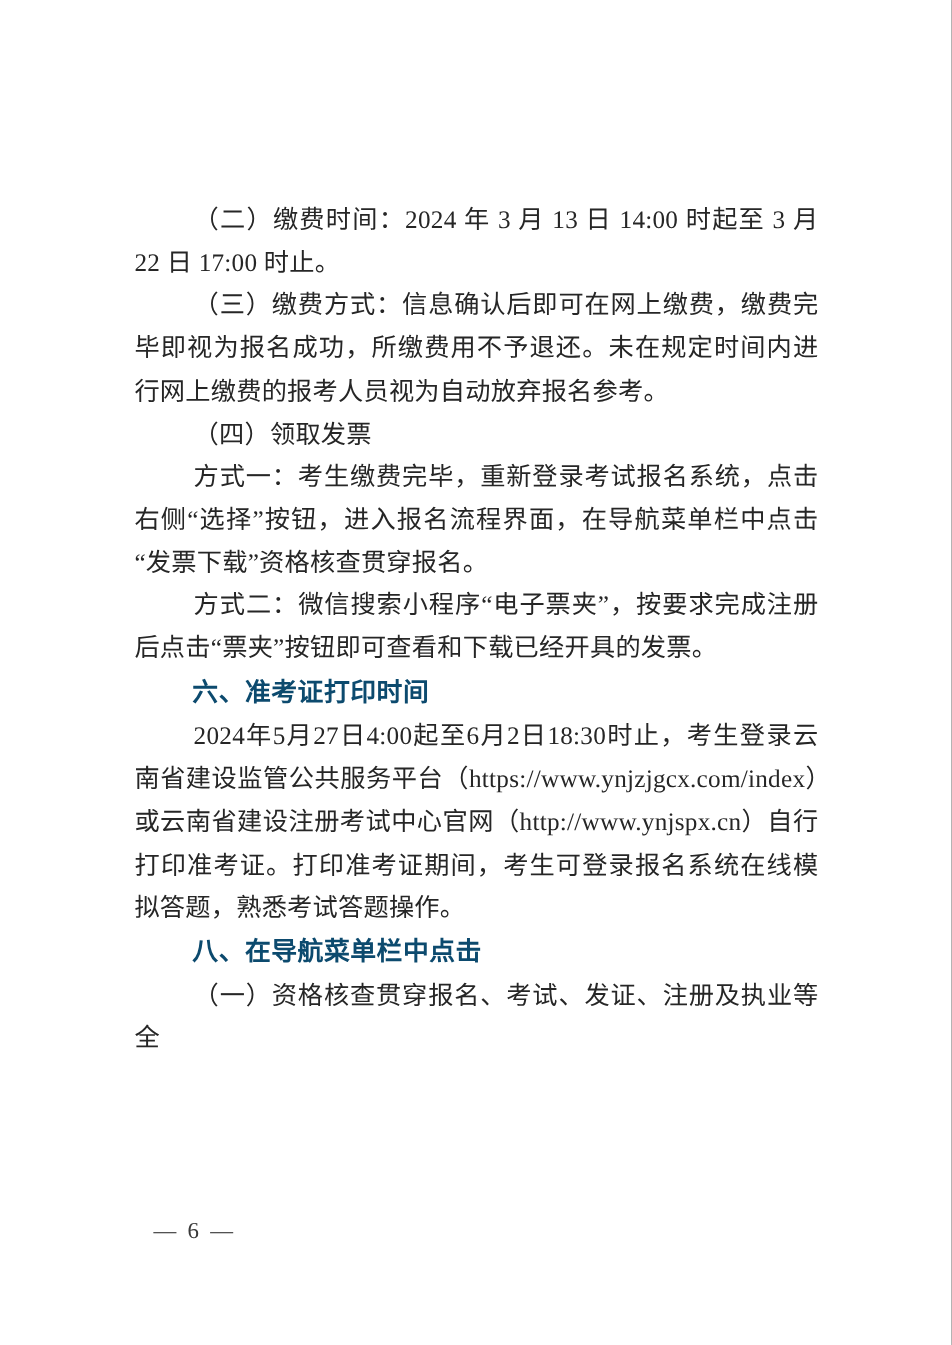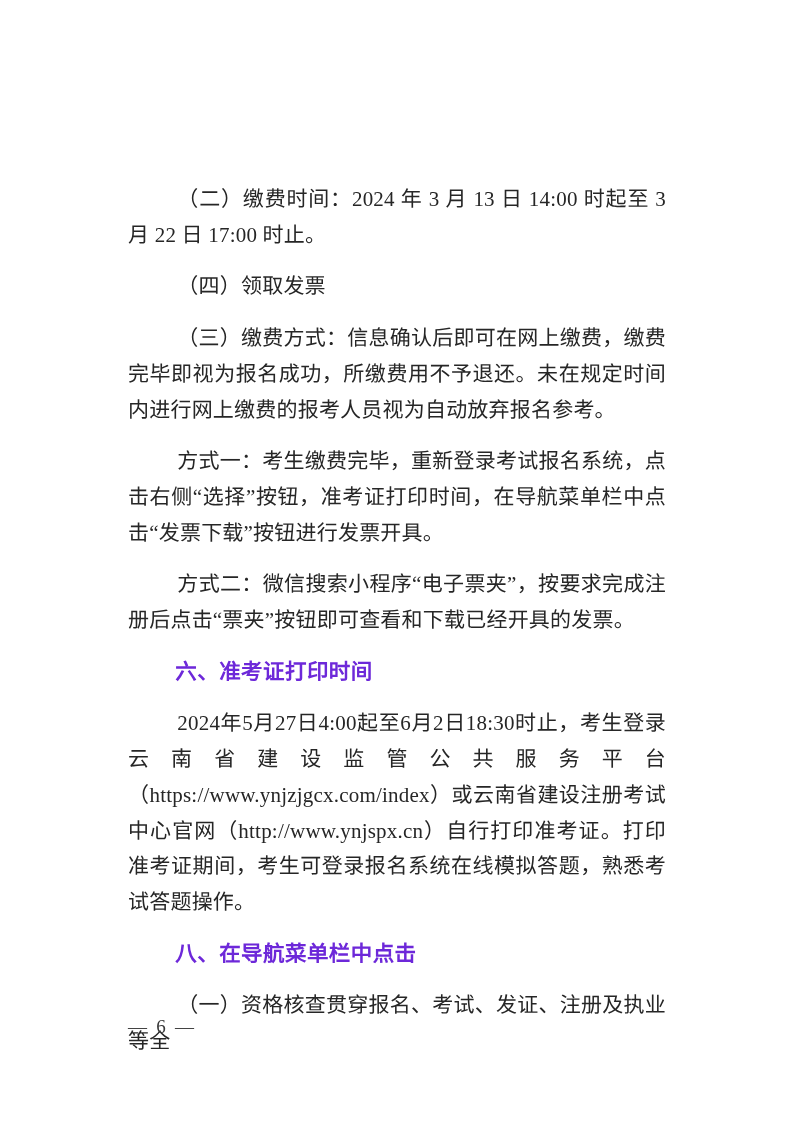--- a/index.html
+++ b/index.html
@@ -22,53 +22,53 @@
     top: 166px;
     width: 570px;
     color: #262626;
     font-family: "Liberation Serif", "DejaVu Serif", serif;
     font-size: 21px;
     line-height: 35.7px;
     text-align: justify;
     text-justify: inter-ideograph;
   }
   .para {
-    margin: 16px;
+    margin: 0;
     text-indent: 2.35em;
     letter-spacing: 0.01em;
   }
   .heading {
-    margin: 16px;
+    margin: 1px;
     text-indent: 2.2em;
     font-family: "Liberation Sans", "DejaVu Sans", sans-serif;
     font-weight: 700;
     font-size: 21.5px;
     letter-spacing: 0.02em;
-    color: #6d28d9;
+    color: #0c4a6e;
     text-align: left;
   }
   .page-footer {
     position: absolute;
     left: 128px;
     top: 1016px;
     color: #3a3a3a;
     font-family: "Liberation Serif", "DejaVu Serif", serif;
     font-size: 19px;
     letter-spacing: 0.12em;
   }
 </style>
 </head>
 <body>
 
 <div class="page">
   <div class="content">
     <p class="para">（二）缴费时间：2024 年 3 月 13 日 14:00 时起至 3 月 22 日 17:00 时止。</p>
+    <p class="para">（三）缴费方式：信息确认后即可在网上缴费，缴费完毕即视为报名成功，所缴费用不予退还。未在规定时间内进行网上缴费的报考人员视为自动放弃报名参考。</p>
     <p class="para">（四）领取发票</p>
-    <p class="para">（三）缴费方式：信息确认后即可在网上缴费，缴费完毕即视为报名成功，所缴费用不予退还。未在规定时间内进行网上缴费的报考人员视为自动放弃报名参考。</p>
-    <p class="para">方式一：考生缴费完毕，重新登录考试报名系统，点击右侧“选择”按钮，准考证打印时间，在导航菜单栏中点击“发票下载”按钮进行发票开具。</p>
+    <p class="para">方式一：考生缴费完毕，重新登录考试报名系统，点击右侧“选择”按钮，进入报名流程界面，在导航菜单栏中点击“发票下载”资格核查贯穿报名。</p>
     <p class="para">方式二：微信搜索小程序“电子票夹”，按要求完成注册后点击“票夹”按钮即可查看和下载已经开具的发票。</p>
     <h3 class="heading">六、准考证打印时间</h3>
     <p class="para">2024年5月27日4:00起至6月2日18:30时止，考生登录云南省建设监管公共服务平台（https://www.ynjzjgcx.com/index）或云南省建设注册考试中心官网（http://www.ynjspx.cn）自行打印准考证。打印准考证期间，考生可登录报名系统在线模拟答题，熟悉考试答题操作。</p>
     <h3 class="heading">八、在导航菜单栏中点击</h3>
     <p class="para">（一）资格核查贯穿报名、考试、发证、注册及执业等全</p>
   </div>
 
   <div class="page-footer">— 6 —</div>
 </div>
 

